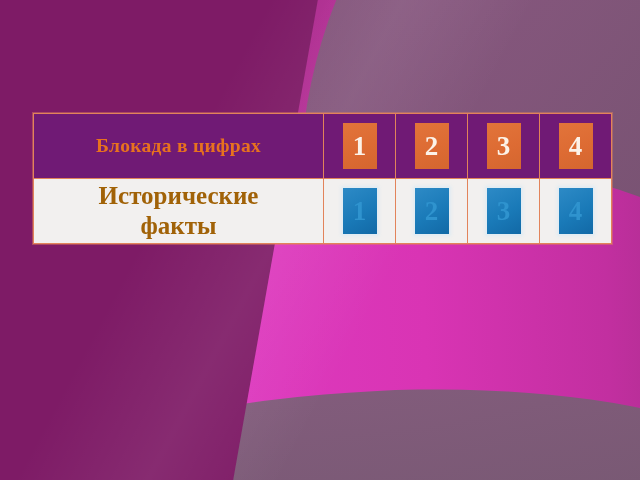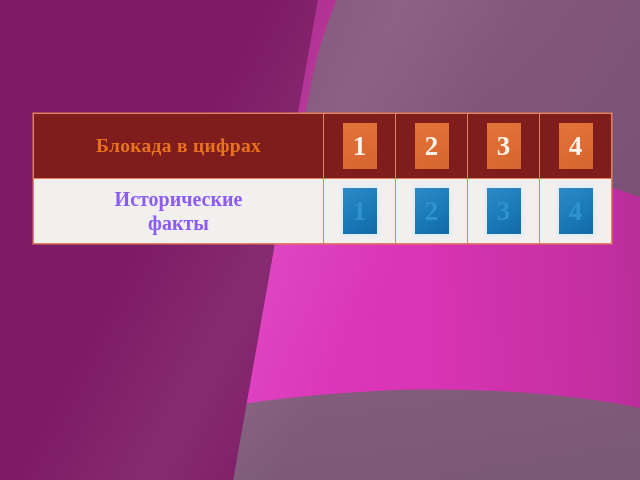--- a/index.html
+++ b/index.html
@@ -92,40 +92,40 @@
     box-shadow: 0 0 0 1px rgba(226,131,90,0.45);
   }
 
   #content-table td {
     border: 1px solid #E2835A;
     padding: 0;
     vertical-align: middle;
     text-align: center;
   }
 
-  .row-odd td  { background: #7f1d1d; }
+  .row-odd td  { background: #701a75; }
   .row-even td { background: #F2F0EF; }
 
   .label-cell {
     width: 289px;
     padding: 4px 6px;
     line-height: 1.22;
     font-weight: bold;
   }
 
   .num-cell {
     width: 71px;
     height: 64px;
   }
 
   
   .label-blockade  { font-size: 19.5px; color: #E8721E; letter-spacing: 0.3px; }
   .label-monuments { font-size: 19.5px; color: #7B2C9E; }
   .label-names     { font-size: 19.5px; color: #17A44E; }
-  .label-facts     { font-size: 20px; color: #8b5cf6; }
+  .label-facts     { font-size: 25px; color: #a16207; }
 
   
   .tile {
     display: inline-block;
     width: 34px;
     height: 46px;
     line-height: 46px;
     font-size: 27px;
     font-weight: bold;
     text-align: center;

